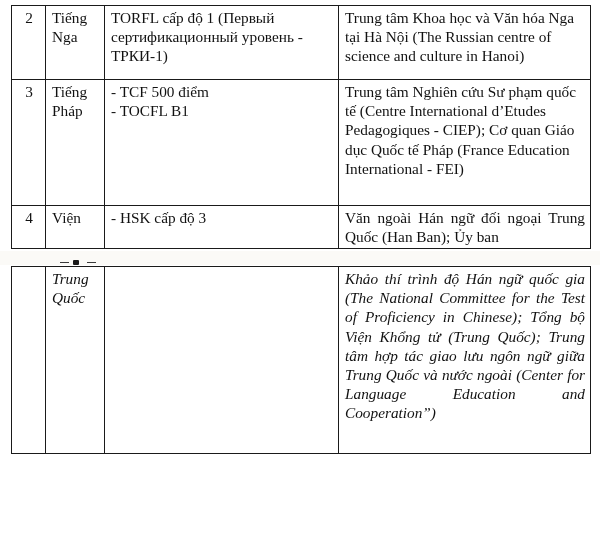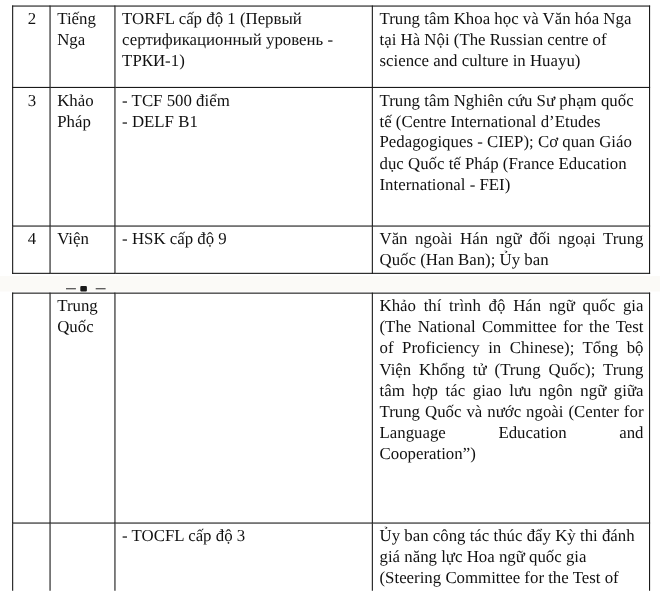--- a/index.html
+++ b/index.html
@@ -130,32 +130,32 @@
       <col class="c-no">
         <col class="c-lang">
         <col class="c-cert">
         <col class="c-org">
     </colgroup>
     <tbody>
       <tr style="height:74px;">
         <td class="no-cell">2</td>
         <td class="lang-cell">Tiếng Nga</td>
         <td class="cert-cell">TORFL cấp độ 1 (Первый сертификационный уровень - ТРКИ-1)</td>
-        <td class="org-cell">Trung tâm Khoa học và Văn hóa Nga tại Hà Nội (The Russian centre of science and culture in Huayu)</td>
+        <td class="org-cell">Trung tâm Khoa học và Văn hóa Nga tại Hà Nội (The Russian centre of science and culture in Hanoi)</td>
       </tr>
       <tr style="height:126px;">
         <td class="no-cell">3</td>
-        <td class="lang-cell">Khảo Pháp</td>
-        <td class="cert-cell"><span>- TCF 500 điểm</span><br><span>- DELF B1</span></td>
+        <td class="lang-cell">Tiếng Pháp</td>
+        <td class="cert-cell"><span>- TCF 500 điểm</span><br><span>- TOCFL B1</span></td>
         <td class="org-cell">Trung tâm Nghiên cứu Sư phạm quốc tế (Centre International d’Etudes Pedagogiques - CIEP); Cơ quan Giáo dục Quốc tế Pháp (France Education International - FEI)</td>
       </tr>
       <tr style="height:41px;">
         <td class="no-cell">4</td>
         <td class="lang-cell">Viện</td>
-        <td class="cert-cell">- HSK cấp độ 9</td>
+        <td class="cert-cell">- HSK cấp độ 3</td>
         <td class="org-cell justify">Văn ngoài Hán ngữ đối ngoại Trung Quốc (Han Ban); Ủy ban</td>
       </tr>
     </tbody>
   </table>
 </div>
 
 <div class="scan-gap"></div>
 
 <div class="page-break-mark">
   <div class="pb-dash l"></div>
@@ -165,27 +165,21 @@
 
 <div class="page" style="top:266px;">
   <table class="doc-table">
     <colgroup>
       <col class="c-no">
         <col class="c-lang">
         <col class="c-cert">
         <col class="c-org">
     </colgroup>
     <tbody>
-      <tr style="height:209px;">
+      <tr style="height:187px;font-style:italic;">
         <td class="no-cell empty-cell"></td>
         <td class="lang-top">Trung Quốc</td>
         <td class="cert-top empty-cell"></td>
         <td class="org-cell justify">Khảo thí trình độ Hán ngữ quốc gia (The National Committee for the Test of Proficiency in Chinese); Tổng bộ Viện Khổng tử (Trung Quốc); Trung tâm hợp tác giao lưu ngôn ngữ giữa Trung Quốc và nước ngoài (Center for Language Education and Cooperation”)</td>
-      </tr>
-      <tr style="height:80px;">
-        <td class="no-cell empty-cell"></td>
-        <td class="lang-cell empty-cell"></td>
-        <td class="cert-cell">- TOCFL cấp độ 3</td>
-        <td class="org-cell">Ủy ban công tác thúc đẩy Kỳ thi đánh giá năng lực Hoa ngữ quốc gia (Steering Committee for the Test of Proficiency - Huayu)</td>
       </tr>
     </tbody>
   </table>
 </div>
 
 </body></html>

